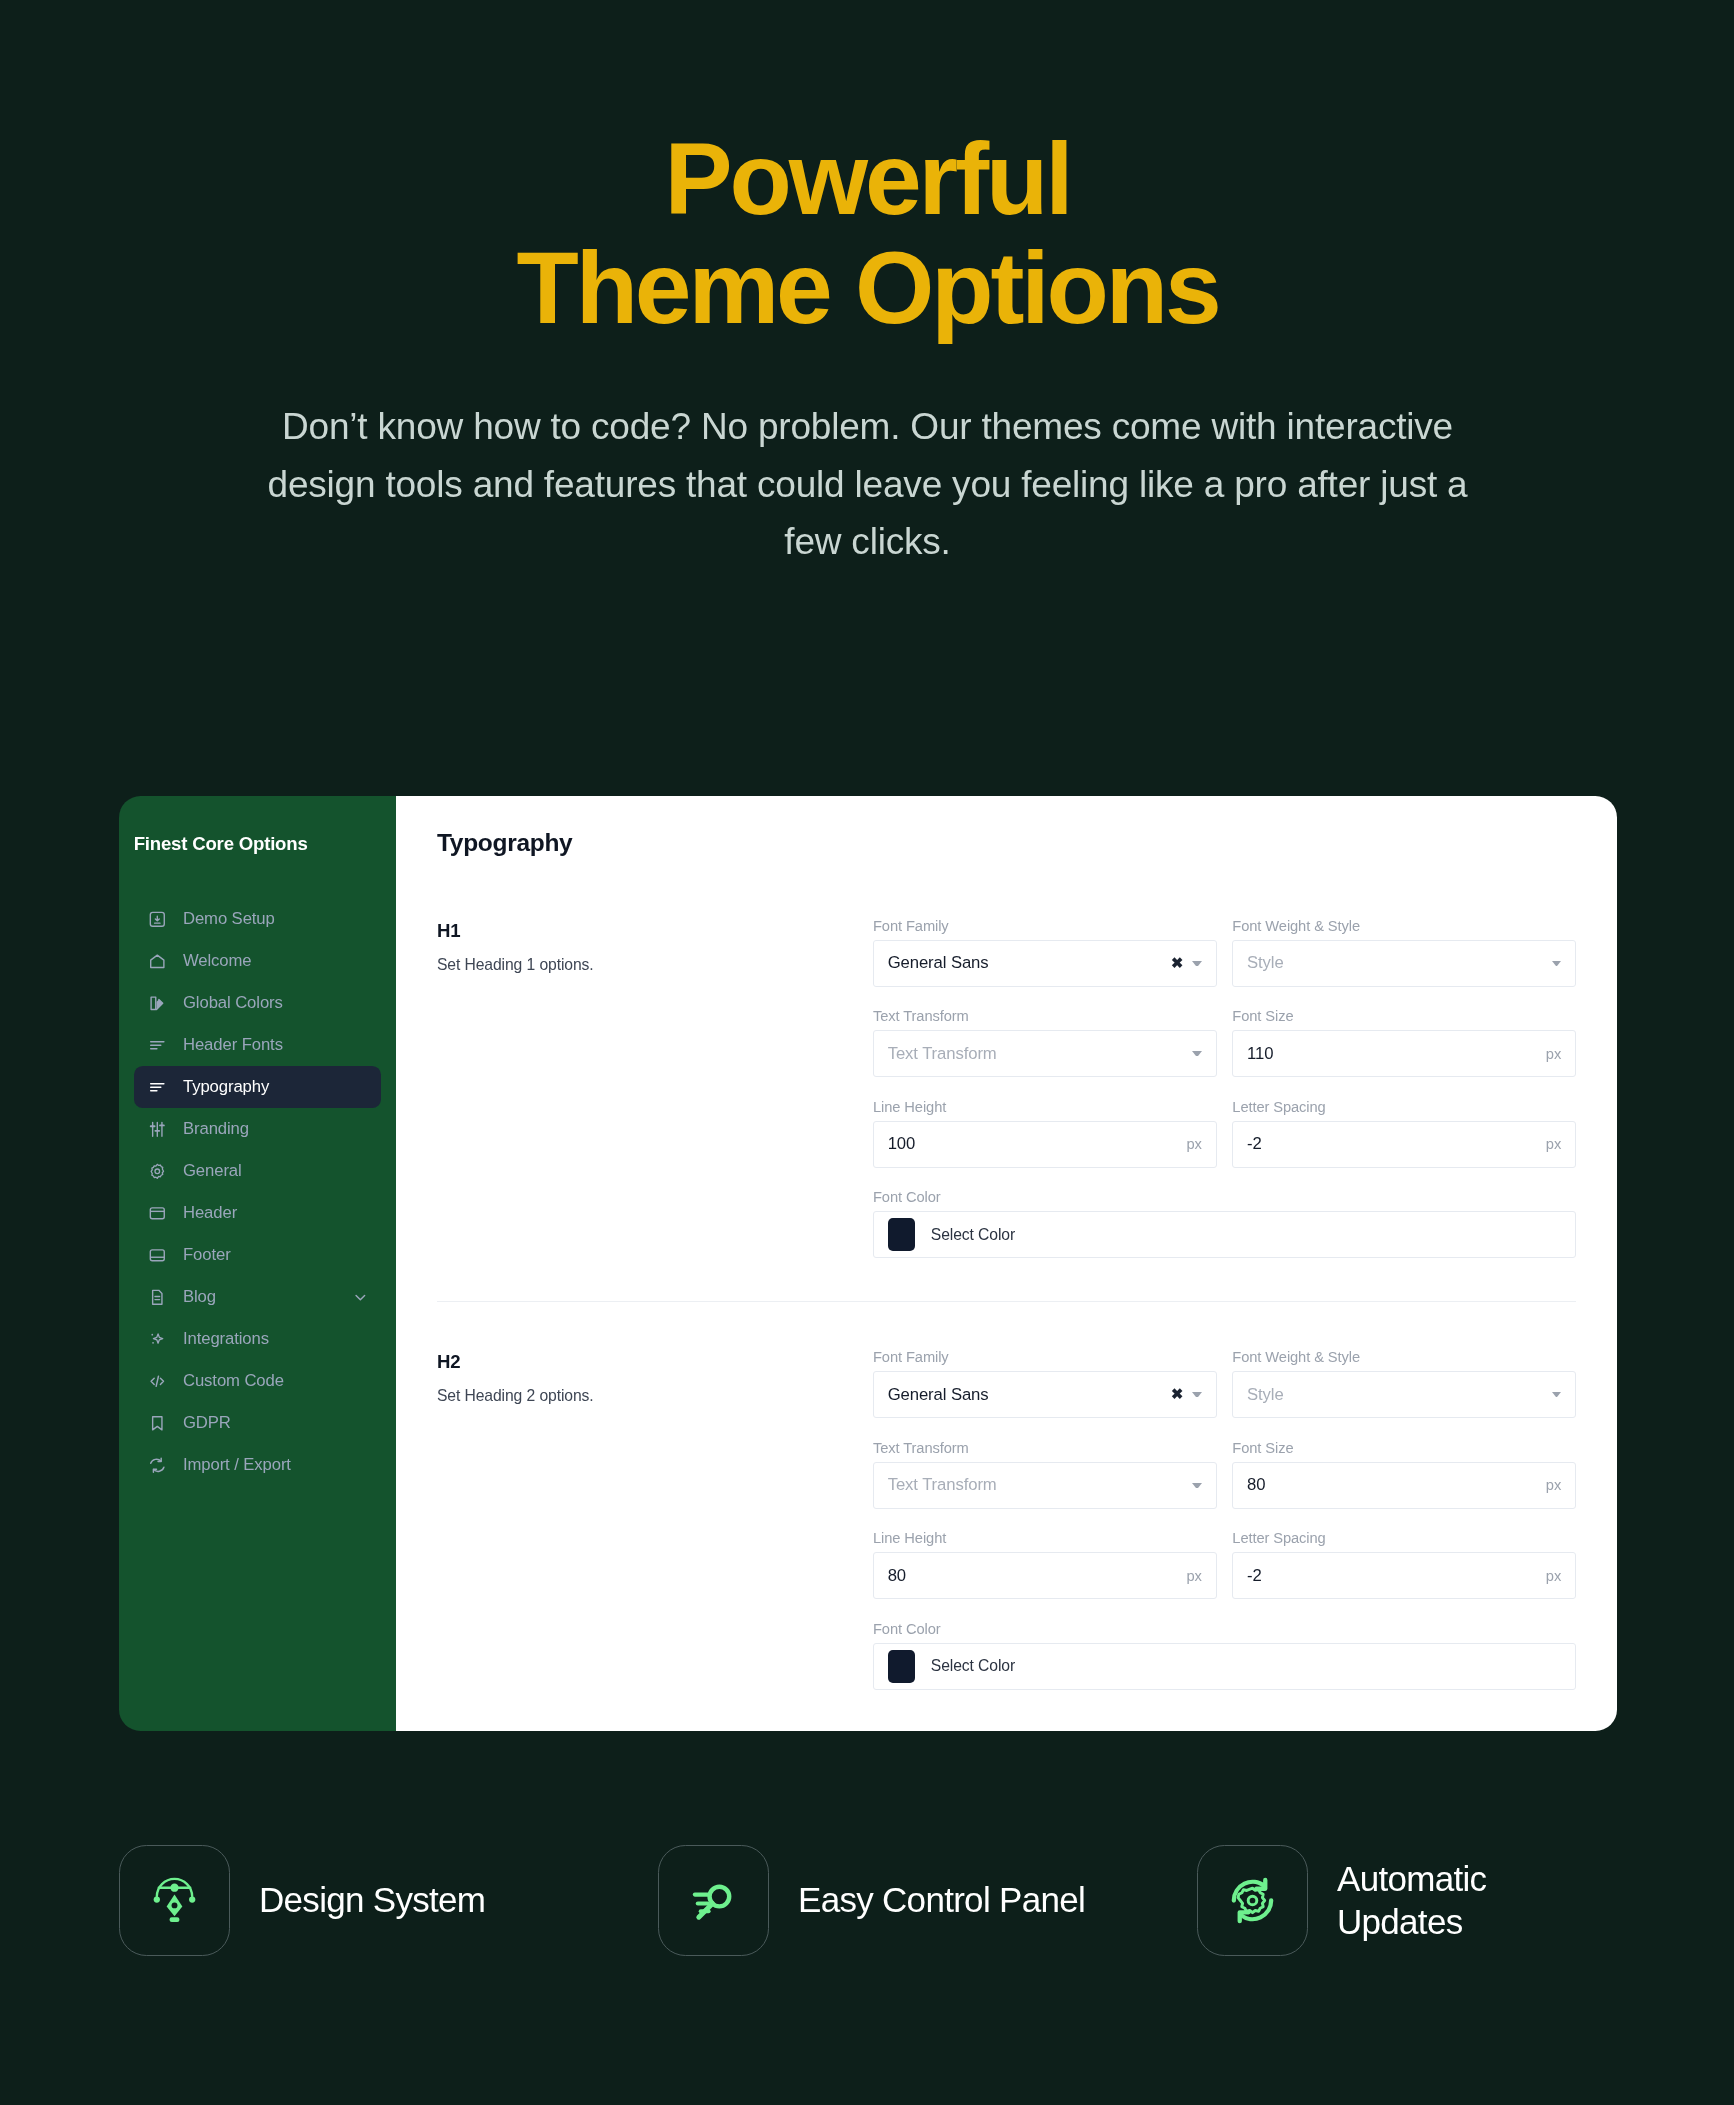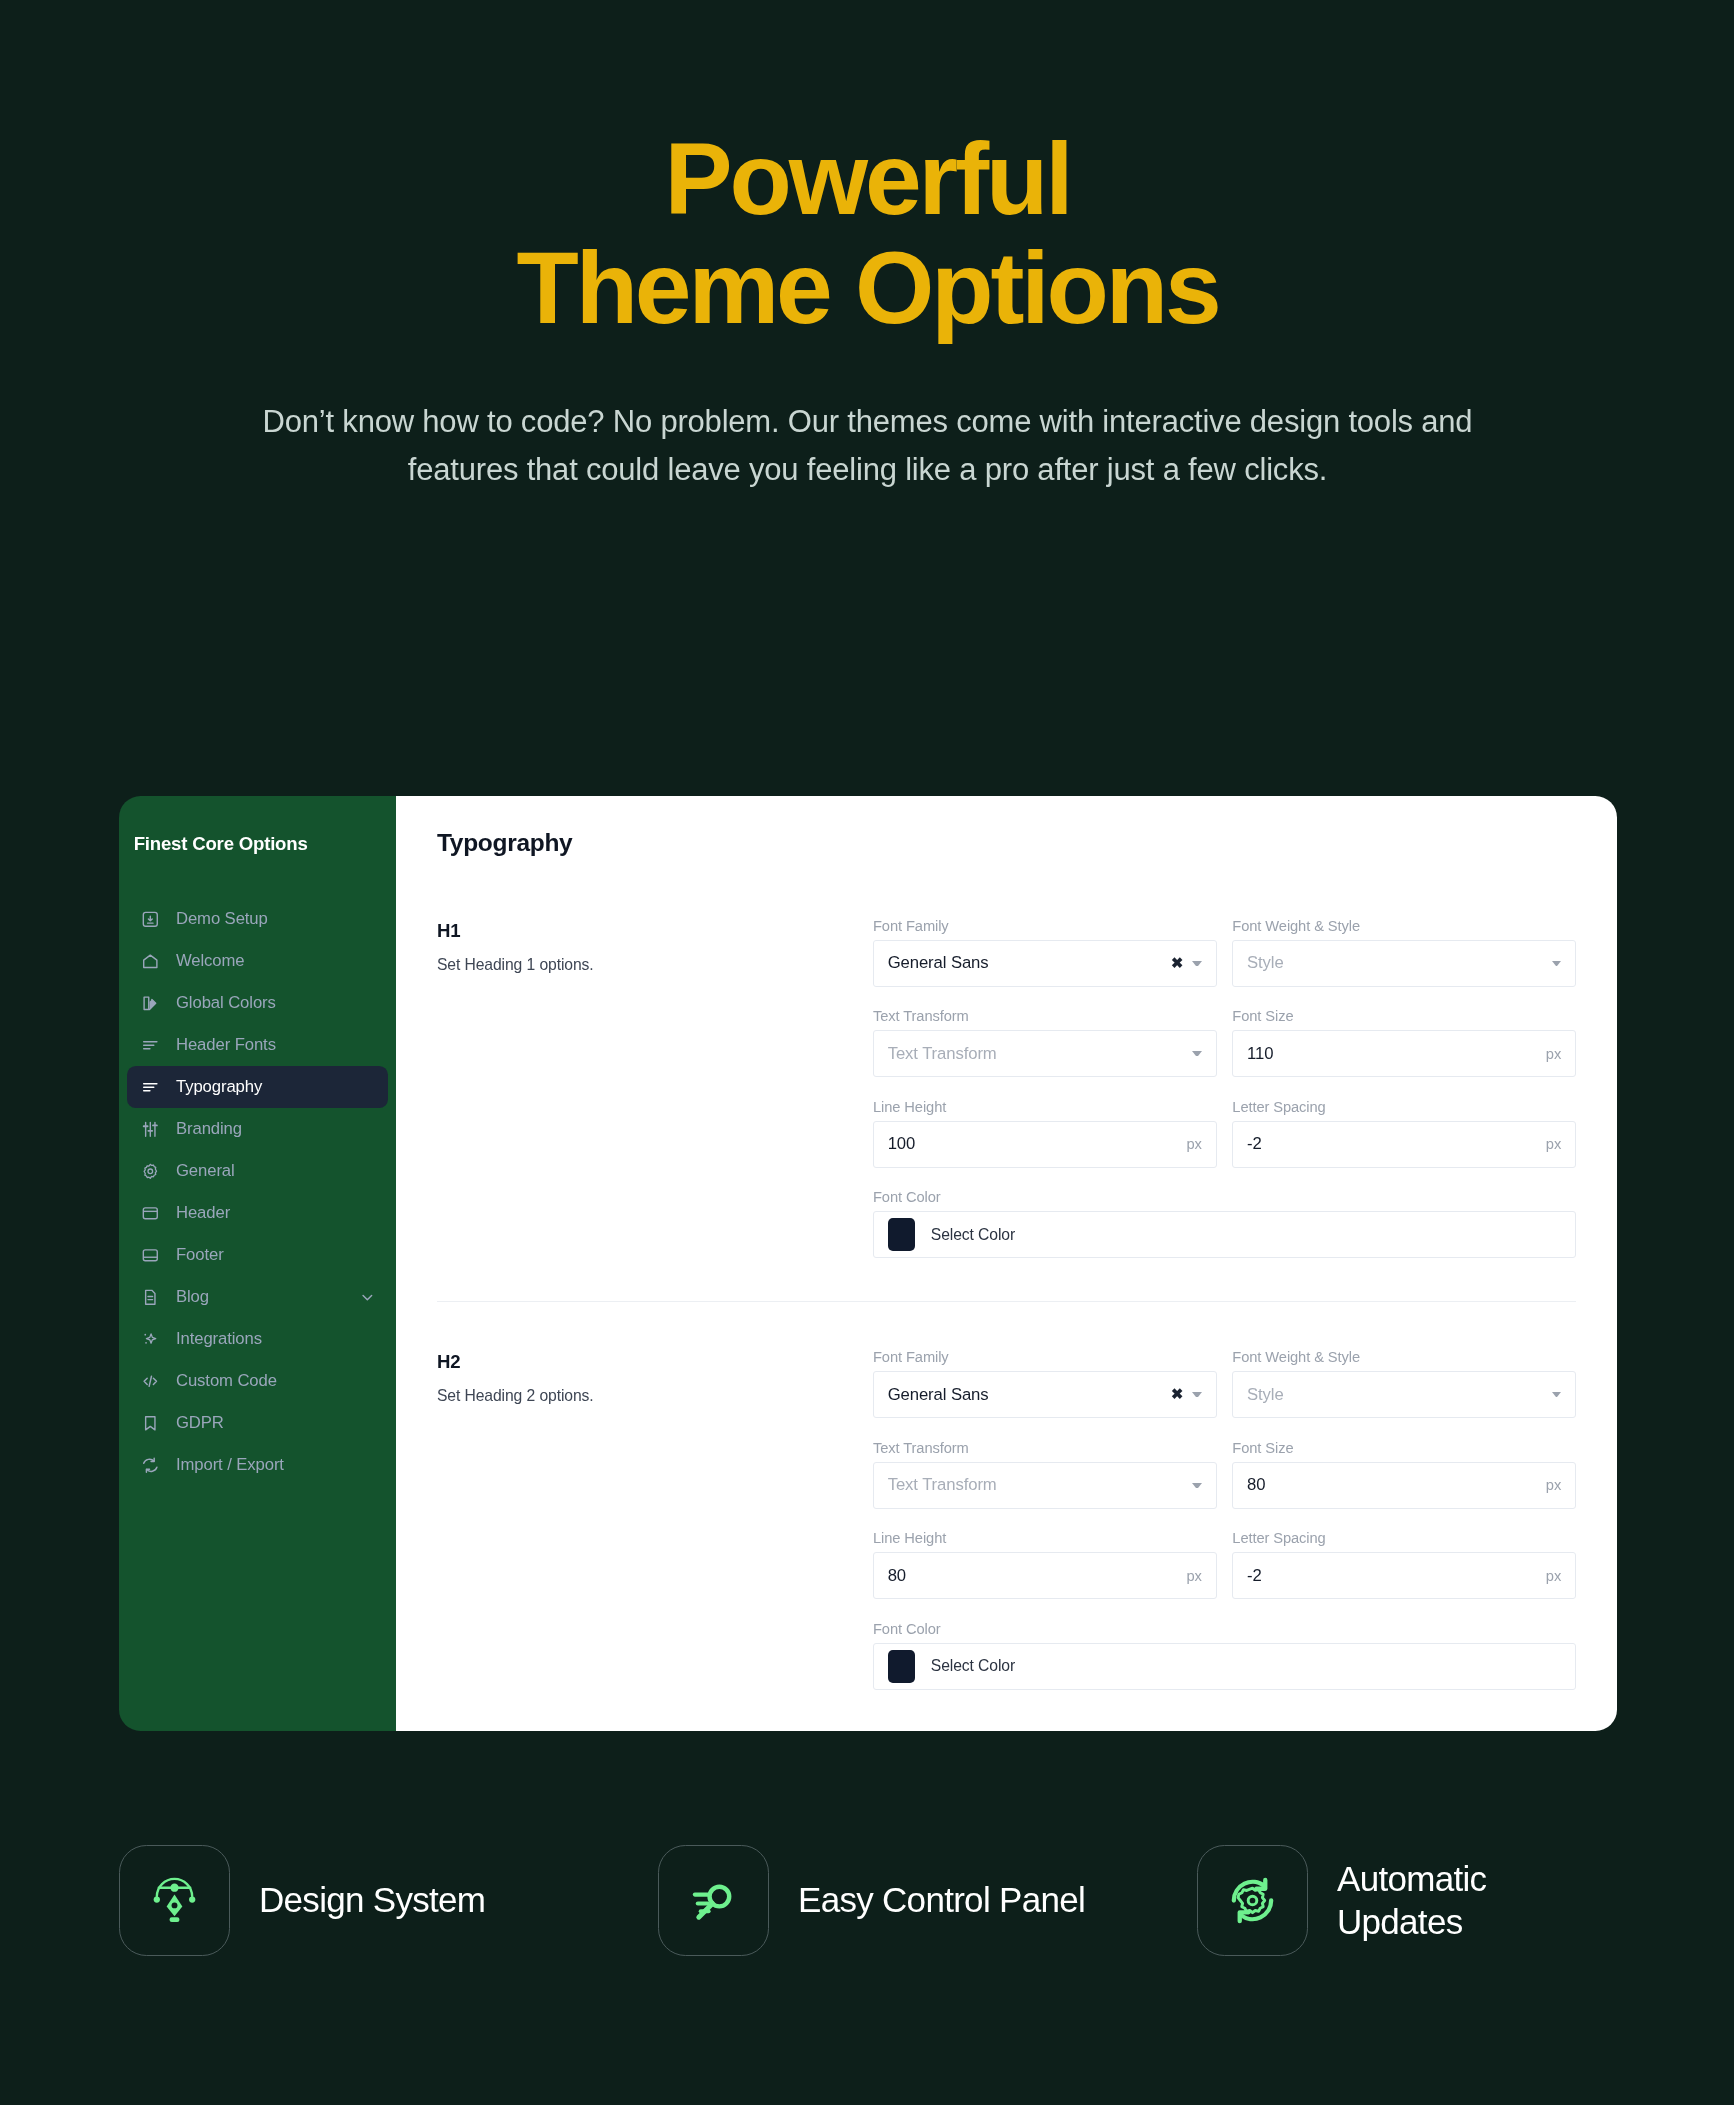--- a/index.html
+++ b/index.html
@@ -26,21 +26,21 @@
     font-weight: 700;
     letter-spacing: -3.1px;
     max-width: 1372px;
     margin: 0 auto;
   }
   .hero h1 .line { display: block; }
   .hero p {
     margin: 55px auto 0;
     max-width: 1215px;
     color: #c9d6d2;
-    font-size: 31px;
+    font-size: 37px;
     line-height: 1.55;
     font-weight: 400;
     letter-spacing: -0.2px;
   }
 
   
   .app-window {
     position: absolute;
     left: 119px;
     top: 796px;
@@ -57,21 +57,21 @@
     flex: 0 0 277px;
   }
   .sidebar-title {
     color: #ffffff;
     font-size: 18.6px;
     font-weight: 700;
     letter-spacing: -0.2px;
     padding: 0 17.6px 0 14.7px;
     margin-bottom: 43px;
   }
-  .nav { padding: 0 8px; text-align: center; }
+  .nav { padding: 0 15px; text-align: center; }
   .nav-item {
     display: flex;
     align-items: center;
     gap: 16.7px;
     height: 42px;
     padding: 0 13.7px;
     border-radius: 8.8px;
     color: #9aa6bb;
     font-size: 16.7px;
     letter-spacing: -0.1px;

